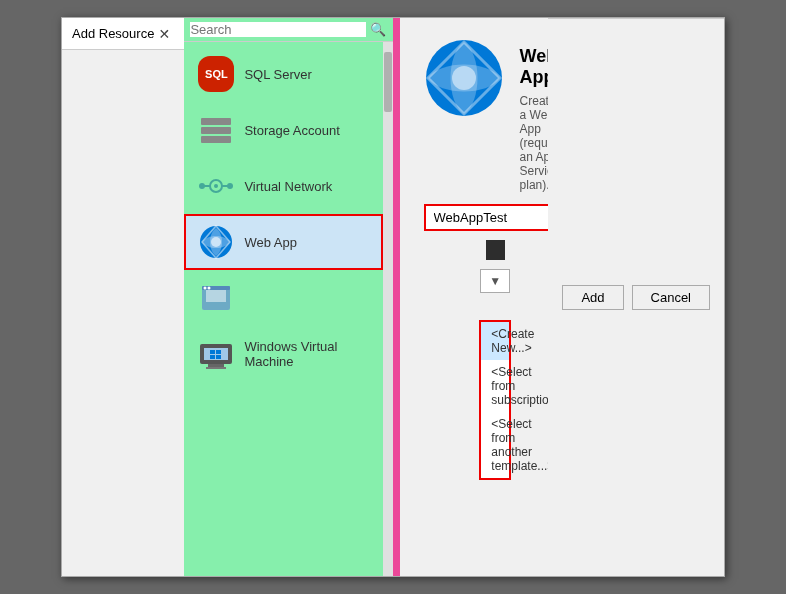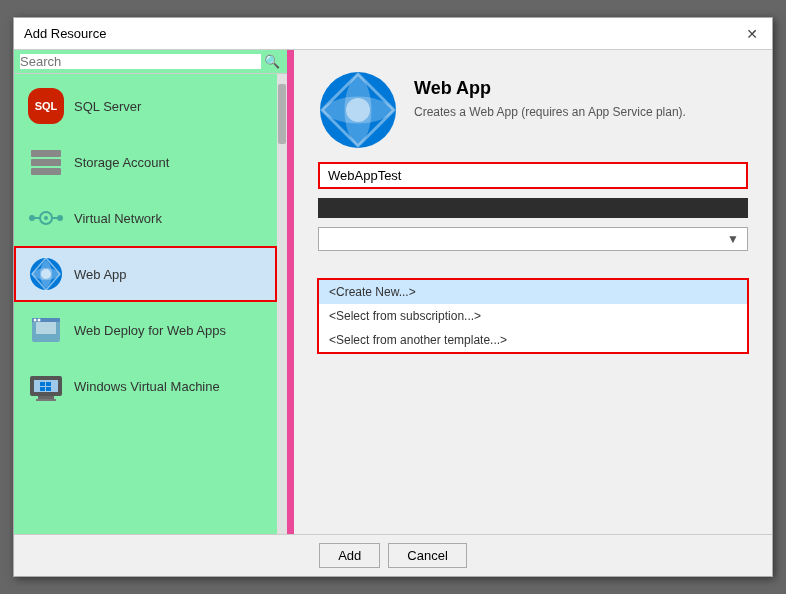--- a/index.html
+++ b/index.html
@@ -7,26 +7,26 @@
       background: #666;
       display: flex;
       align-items: center;
       justify-content: center;
       width: 786px;
       height: 594px;
       font-family: 'Segoe UI', Arial, sans-serif;
       font-size: 13px;
     }
     .dialog {
-      width: 760px;
+      width: 664px;
       height: 560px;
       background: #f0f0f0;
       border: 1px solid #aaa;
       display: flex;
-      flex-direction: column;
+      flex-direction: row;
       box-shadow: 2px 2px 8px rgba(0,0,0,0.5);
     }
     .title-bar {
       background: #fff;
       border-bottom: 1px solid #ccc;
       padding: 6px 10px;
       display: flex;
       align-items: center;
       justify-content: space-between;
       height: 32px;
@@ -198,20 +198,21 @@
       color: #000;
     }
     .resource-desc {
       font-size: 12px;
       color: #555;
     }
     .form-section {
       display: flex;
       flex-direction: column;
       gap: 9px;
+      align-items: center;
     }
     .name-input-wrap {
       border: 2px solid #e00;
       background: #fff;
     }
     .name-input {
       width: 100%;
       padding: 4px 8px;
       border: none;
       outline: none;
@@ -353,21 +354,20 @@
           <div class="resource-item">
             <div class="icon-webdeploy">
               <svg width="36" height="36" viewBox="0 0 36 36">
                 <rect x="4" y="6" width="28" height="24" rx="2" fill="#6699cc" opacity="0.8"></rect>
                 <rect x="8" y="10" width="20" height="12" fill="#fff" opacity="0.5"></rect>
                 <rect x="4" y="6" width="28" height="4" rx="1" fill="#5588bb"></rect>
                 <circle cx="7" cy="8" r="1.5" fill="#fff"></circle>
                 <circle cx="11" cy="8" r="1.5" fill="#fff"></circle>
               </svg>
             </div>
-            <span class="resource-item-label">Web Deploy for Web Apps</span>
           </div>
 
           <div class="resource-item">
             <div class="icon-winvm">
               <svg width="36" height="36" viewBox="0 0 36 36">
                 <rect x="2" y="8" width="32" height="20" rx="2" fill="#555"></rect>
                 <rect x="6" y="12" width="24" height="12" fill="#a0c8e8"></rect>
                 <rect x="10" y="28" width="16" height="3" fill="#666"></rect>
                 <rect x="8" y="31" width="20" height="2" fill="#777"></rect>
                 <rect x="12" y="14" width="5" height="4" fill="#0078d7"></rect>

